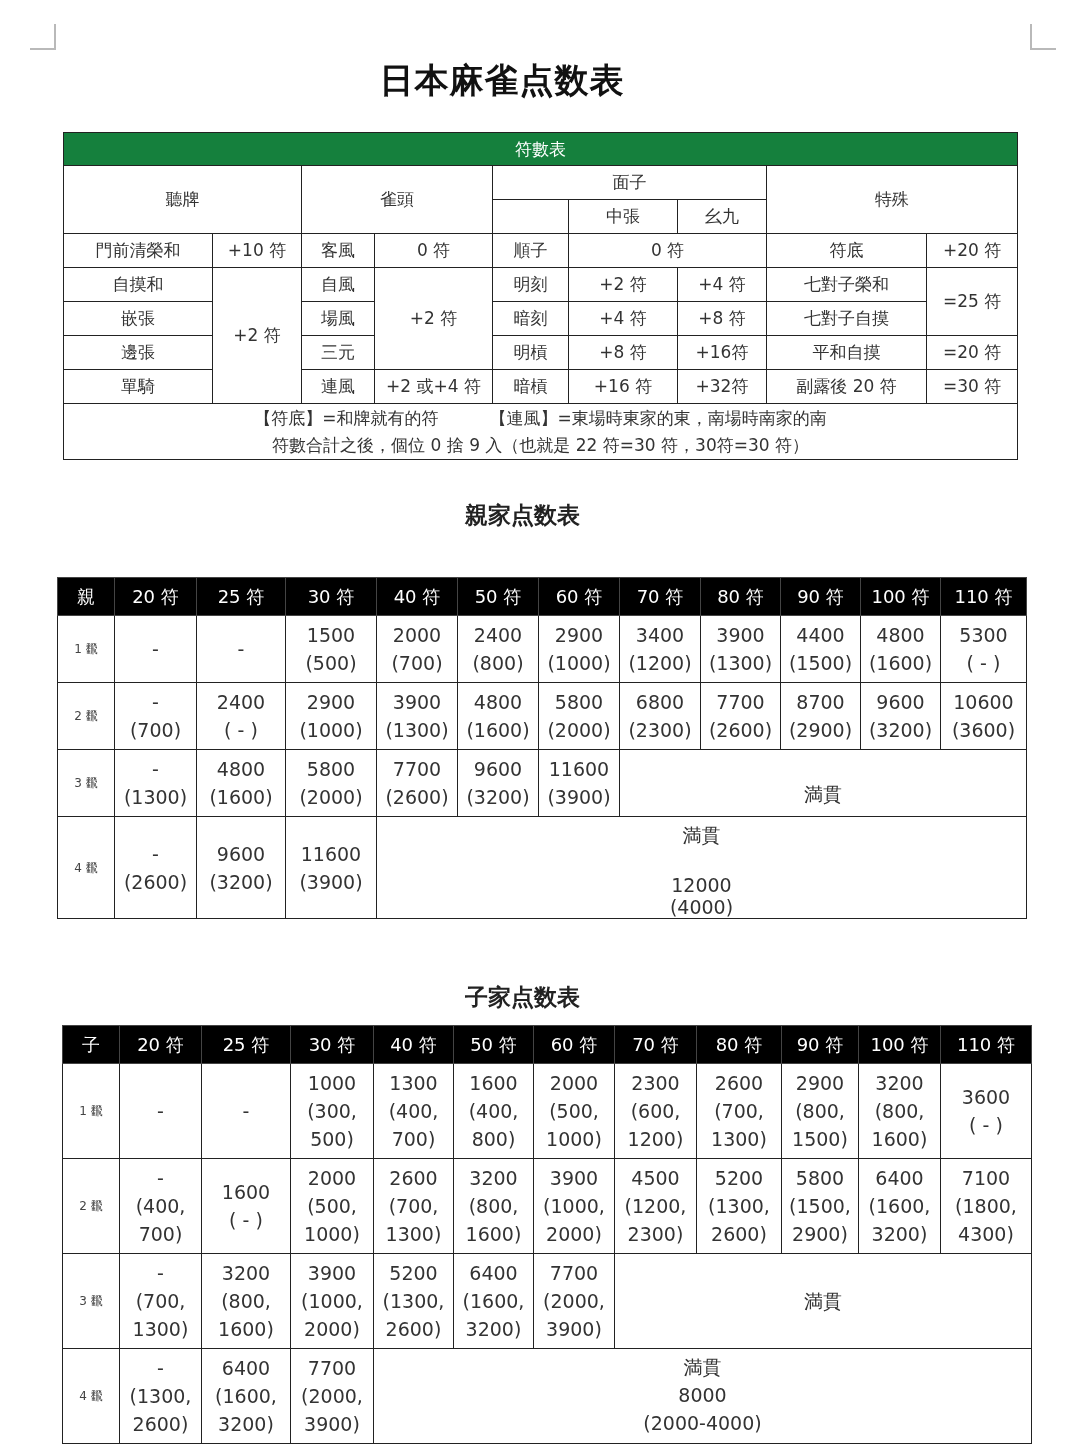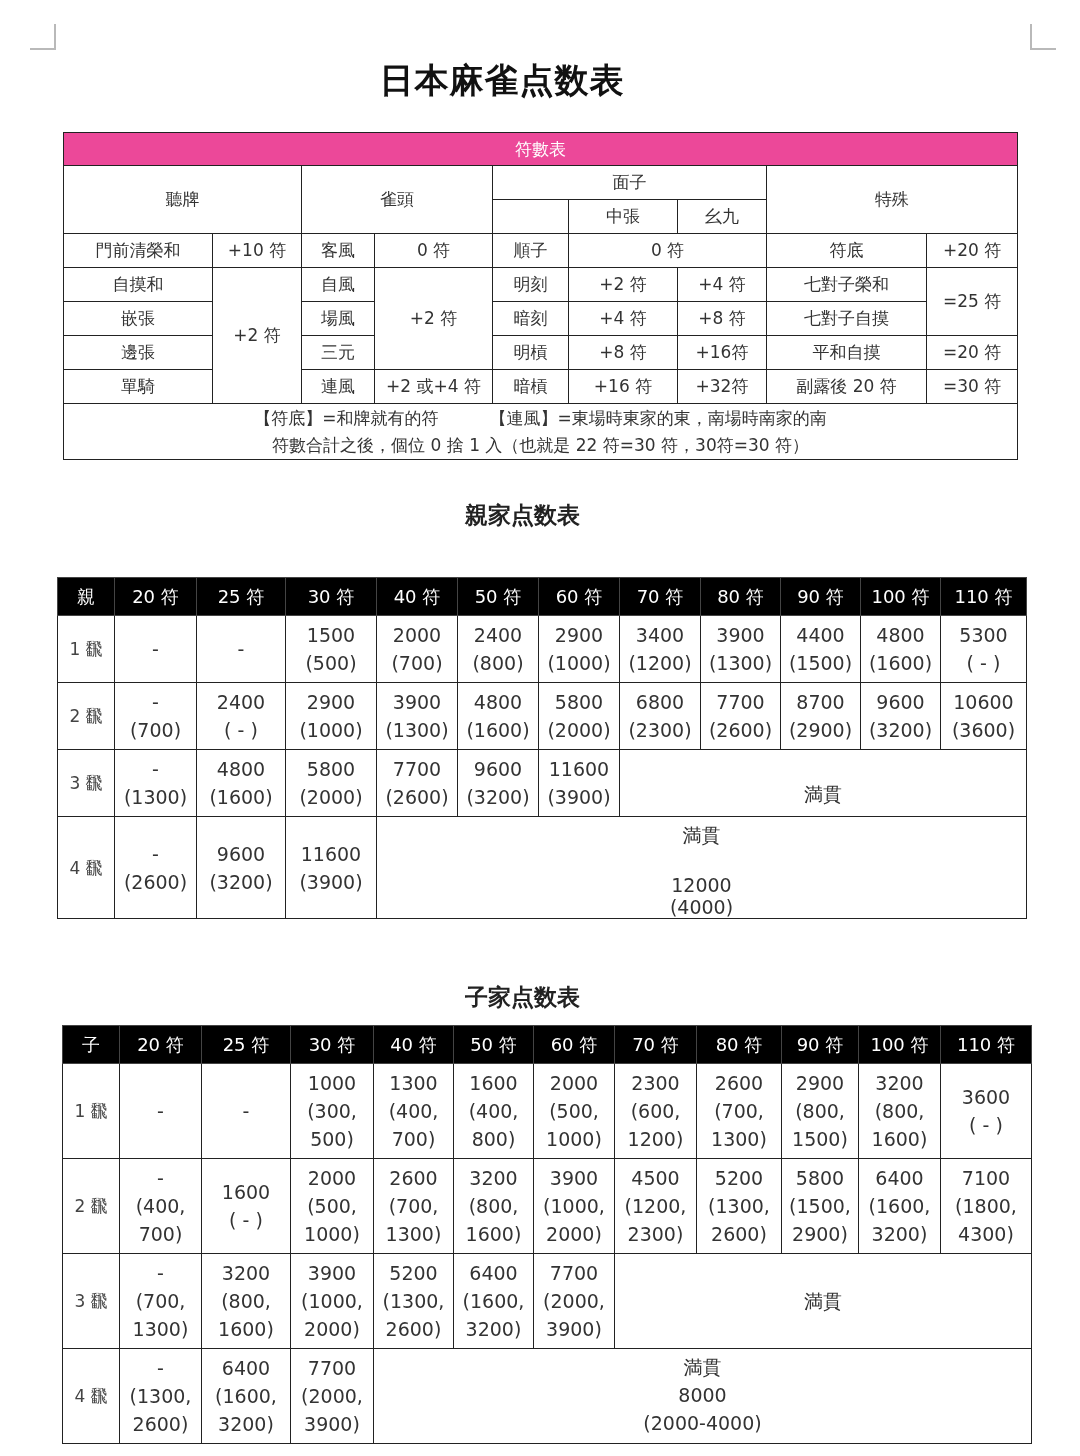--- a/index.html
+++ b/index.html
@@ -11,29 +11,29 @@
   .corner-tr { left: 1030px; top: 24px; border-width: 0 0 2px 2px; }
 
   .page-title { position: absolute; left: 0; top: 58px; width: 1004px; text-align: center; font-size: 34px; font-weight: bold; color: #111; letter-spacing: 1px; }
   .section-title { position: absolute; left: 0; width: 1045px; text-align: center; font-size: 23px; font-weight: bold; color: #222; }
 
   table { border-collapse: collapse; position: absolute; table-layout: fixed; }
   td, th { border: 1.5px solid #222; text-align: center; vertical-align: middle; font-weight: normal; color: #333; }
 
   
   #fu-table { left: 63px; top: 132px; width: 954px; font-size: 17px; }
-  #fu-table .banner { background: #ec4899; color: #fff; height: 33px; font-size: 17px; }
+  #fu-table .banner { background: #15803d; color: #fff; height: 33px; font-size: 17px; }
   #fu-table td { height: 34px; }
   #fu-table .note { height: 56px; line-height: 27px; font-size: 17px; color: #333; margin-top: 16px; }
 
   
   .score { font-size: 19px; }
   .score th { background: #000; color: #fff; height: 38px; font-size: 18px; border-color: #444; }
   .score td { line-height: 28px; }
-  .score td.han { font-size: 17px; color: #444; }
+  .score td.han { font-size: 12px; color: #444; }
 
   #dealer-table { left: 57px; top: 577px; width: 969px; }
   #dealer-table td { height: 67px; }
   #dealer-table tr.r4 td { height: 96px; }
 
   #child-table { left: 62px; top: 1025px; width: 969px; }
   #child-table td { height: 95px; }
 
   .stack span { display: block; }
 </style>
@@ -116,21 +116,21 @@
     <td>+2 或+4 符</td>
     <td>暗槓</td>
     <td>+16 符</td>
     <td>+32符</td>
     <td>副露後 20 符</td>
     <td>=30 符</td>
   </tr>
   <tr>
     <td colspan="9" class="note">
       <div>【符底】=和牌就有的符　　　【連風】=東場時東家的東，南場時南家的南</div>
-      <div>符數合計之後，個位 0 捨 1 入（也就是 22 符=30 符，30符=30 符）</div>
+      <div>符數合計之後，個位 0 捨 9 入（也就是 22 符=30 符，30符=30 符）</div>
     </td>
   </tr>
 </tbody>
   </table>
 
 <h2 class="section-title" style="top:500px;">親家点数表</h2>
 <table id="dealer-table" class="score">
   <colgroup>
     <col style="width:57px">
       <col style="width:82px">

